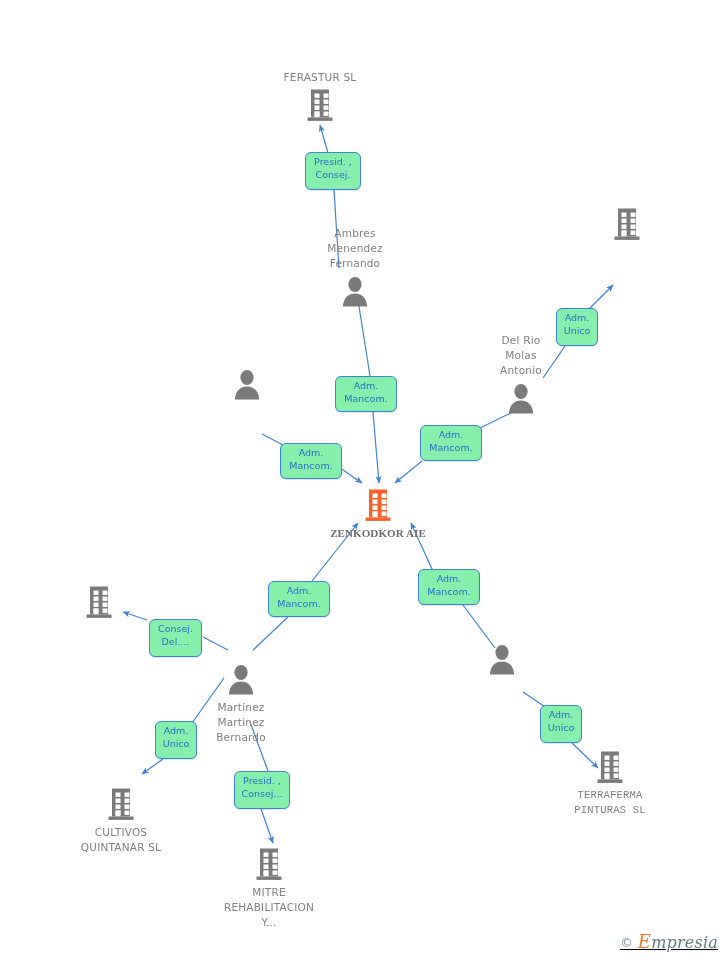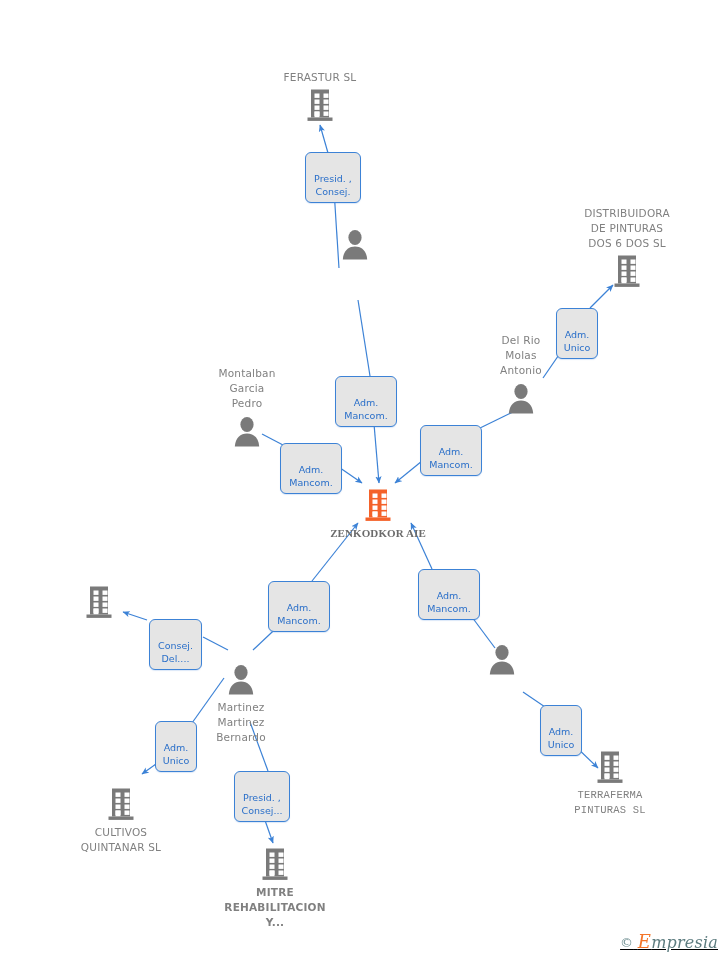--- a/index.html
+++ b/index.html
@@ -49,28 +49,28 @@
     color:#6b6b6b;
     font-size:11px;
     font-weight:bold;
     letter-spacing:.1px;
   }
 
   
   .rel{
     position:absolute;
     box-sizing:border-box;
-    background:#e5e5e5;
+    background:#86efac;
     border:1.4px solid #3c82d6;
     border-radius:6px;
     color:#2a6fc9;
     font-size:9.5px;
     line-height:13px;
     text-align:center;
-    padding:19px 4px 4px 4px;
+    padding:2px 4px 4px 4px;
     white-space:pre-line;
     box-shadow:0 1px 1px rgba(60,130,214,.18);
   }
 
   
   #watermark{
     position:absolute;
     right:10px;
     bottom:8px;
     font-size:15px;
@@ -139,29 +139,29 @@
             <rect x="19.5" y="12.5" width="5" height="4.4" fill="#ffffff"></rect>
             <rect x="10.5" y="18.5" width="5" height="4.4" fill="#ffffff"></rect>
             <rect x="19.5" y="18.5" width="5" height="4.4" fill="#ffffff"></rect>
             <rect x="10.5" y="24.5" width="5" height="4.4" fill="#ffffff"></rect>
             <rect x="19.5" y="24.5" width="5" height="4.4" fill="#ffffff"></rect>
             <rect x="10.5" y="24.5" width="5" height="6" fill="#ffffff"></rect>
             <rect x="3.5" y="30.5" width="25" height="3.4" fill="#7a7a7a"></rect>
           </svg></span>
       </div>
       <div class="node above" style="left: 355px; top: 226px;">
+        <span class="caption">Ambres
+Menendez
+Fernando</span>
         <span class="glyph"><svg viewBox="0 0 32 36" xmlns="http://www.w3.org/2000/svg">
             <ellipse cx="16" cy="11.5" rx="6.6" ry="7.6" fill="#7a7a7a"></ellipse>
             <path d="M3.8 33.5 C4.4 24.6 9.6 20.4 16 20.4 C22.4 20.4 27.6 24.6 28.2 33.5 Z" fill="#7a7a7a"></path>
           </svg></span>
       </div>
       <div class="node above" style="left: 627px; top: 206px;">
-        <span class="caption">DISTRIBUIDORA
-DE PINTURAS
-DOS 6 DOS SL</span>
         <span class="glyph"><svg viewBox="0 0 32 36" xmlns="http://www.w3.org/2000/svg">
             <rect x="7" y="2.5" width="18" height="28" fill="#7a7a7a"></rect>
             <rect x="10.5" y="6.5" width="5" height="4.4" fill="#ffffff"></rect>
             <rect x="19.5" y="6.5" width="5" height="4.4" fill="#ffffff"></rect>
             <rect x="10.5" y="12.5" width="5" height="4.4" fill="#ffffff"></rect>
             <rect x="19.5" y="12.5" width="5" height="4.4" fill="#ffffff"></rect>
             <rect x="10.5" y="18.5" width="5" height="4.4" fill="#ffffff"></rect>
             <rect x="19.5" y="18.5" width="5" height="4.4" fill="#ffffff"></rect>
             <rect x="10.5" y="24.5" width="5" height="4.4" fill="#ffffff"></rect>
             <rect x="19.5" y="24.5" width="5" height="4.4" fill="#ffffff"></rect>
@@ -172,23 +172,20 @@
       <div class="node above" style="left: 521px; top: 333px;">
         <span class="caption">Del Rio
 Molas
 Antonio</span>
         <span class="glyph"><svg viewBox="0 0 32 36" xmlns="http://www.w3.org/2000/svg">
             <ellipse cx="16" cy="11.5" rx="6.6" ry="7.6" fill="#7a7a7a"></ellipse>
             <path d="M3.8 33.5 C4.4 24.6 9.6 20.4 16 20.4 C22.4 20.4 27.6 24.6 28.2 33.5 Z" fill="#7a7a7a"></path>
           </svg></span>
       </div>
       <div class="node above" style="left: 247px; top: 366px;">
-        <span class="caption">Montalban
-Garcia
-Pedro</span>
         <span class="glyph"><svg viewBox="0 0 32 36" xmlns="http://www.w3.org/2000/svg">
             <ellipse cx="16" cy="11.5" rx="6.6" ry="7.6" fill="#7a7a7a"></ellipse>
             <path d="M3.8 33.5 C4.4 24.6 9.6 20.4 16 20.4 C22.4 20.4 27.6 24.6 28.2 33.5 Z" fill="#7a7a7a"></path>
           </svg></span>
       </div>
       <div class="node below central" style="left: 378px; top: 487px; font-family: Liberation Serif, serif;">
         <span class="glyph"><svg viewBox="0 0 32 36" xmlns="http://www.w3.org/2000/svg">
             <rect x="7" y="2.5" width="18" height="28" fill="#f4622a"></rect>
             <rect x="10.5" y="6.5" width="5" height="4.4" fill="#ffffff"></rect>
             <rect x="19.5" y="6.5" width="5" height="4.4" fill="#ffffff"></rect>
@@ -243,21 +240,21 @@
             <rect x="10.5" y="18.5" width="5" height="4.4" fill="#ffffff"></rect>
             <rect x="19.5" y="18.5" width="5" height="4.4" fill="#ffffff"></rect>
             <rect x="10.5" y="24.5" width="5" height="4.4" fill="#ffffff"></rect>
             <rect x="19.5" y="24.5" width="5" height="4.4" fill="#ffffff"></rect>
             <rect x="10.5" y="24.5" width="5" height="6" fill="#ffffff"></rect>
             <rect x="3.5" y="30.5" width="25" height="3.4" fill="#7a7a7a"></rect>
           </svg></span>
         <span class="caption">CULTIVOS
 QUINTANAR  SL</span>
       </div>
-      <div class="node below" style="left: 275px; top: 846px; font-weight: bold;">
+      <div class="node below" style="left: 269px; top: 846px;">
         <span class="glyph"><svg viewBox="0 0 32 36" xmlns="http://www.w3.org/2000/svg">
             <rect x="7" y="2.5" width="18" height="28" fill="#7a7a7a"></rect>
             <rect x="10.5" y="6.5" width="5" height="4.4" fill="#ffffff"></rect>
             <rect x="19.5" y="6.5" width="5" height="4.4" fill="#ffffff"></rect>
             <rect x="10.5" y="12.5" width="5" height="4.4" fill="#ffffff"></rect>
             <rect x="19.5" y="12.5" width="5" height="4.4" fill="#ffffff"></rect>
             <rect x="10.5" y="18.5" width="5" height="4.4" fill="#ffffff"></rect>
             <rect x="19.5" y="18.5" width="5" height="4.4" fill="#ffffff"></rect>
             <rect x="10.5" y="24.5" width="5" height="4.4" fill="#ffffff"></rect>
             <rect x="19.5" y="24.5" width="5" height="4.4" fill="#ffffff"></rect>

